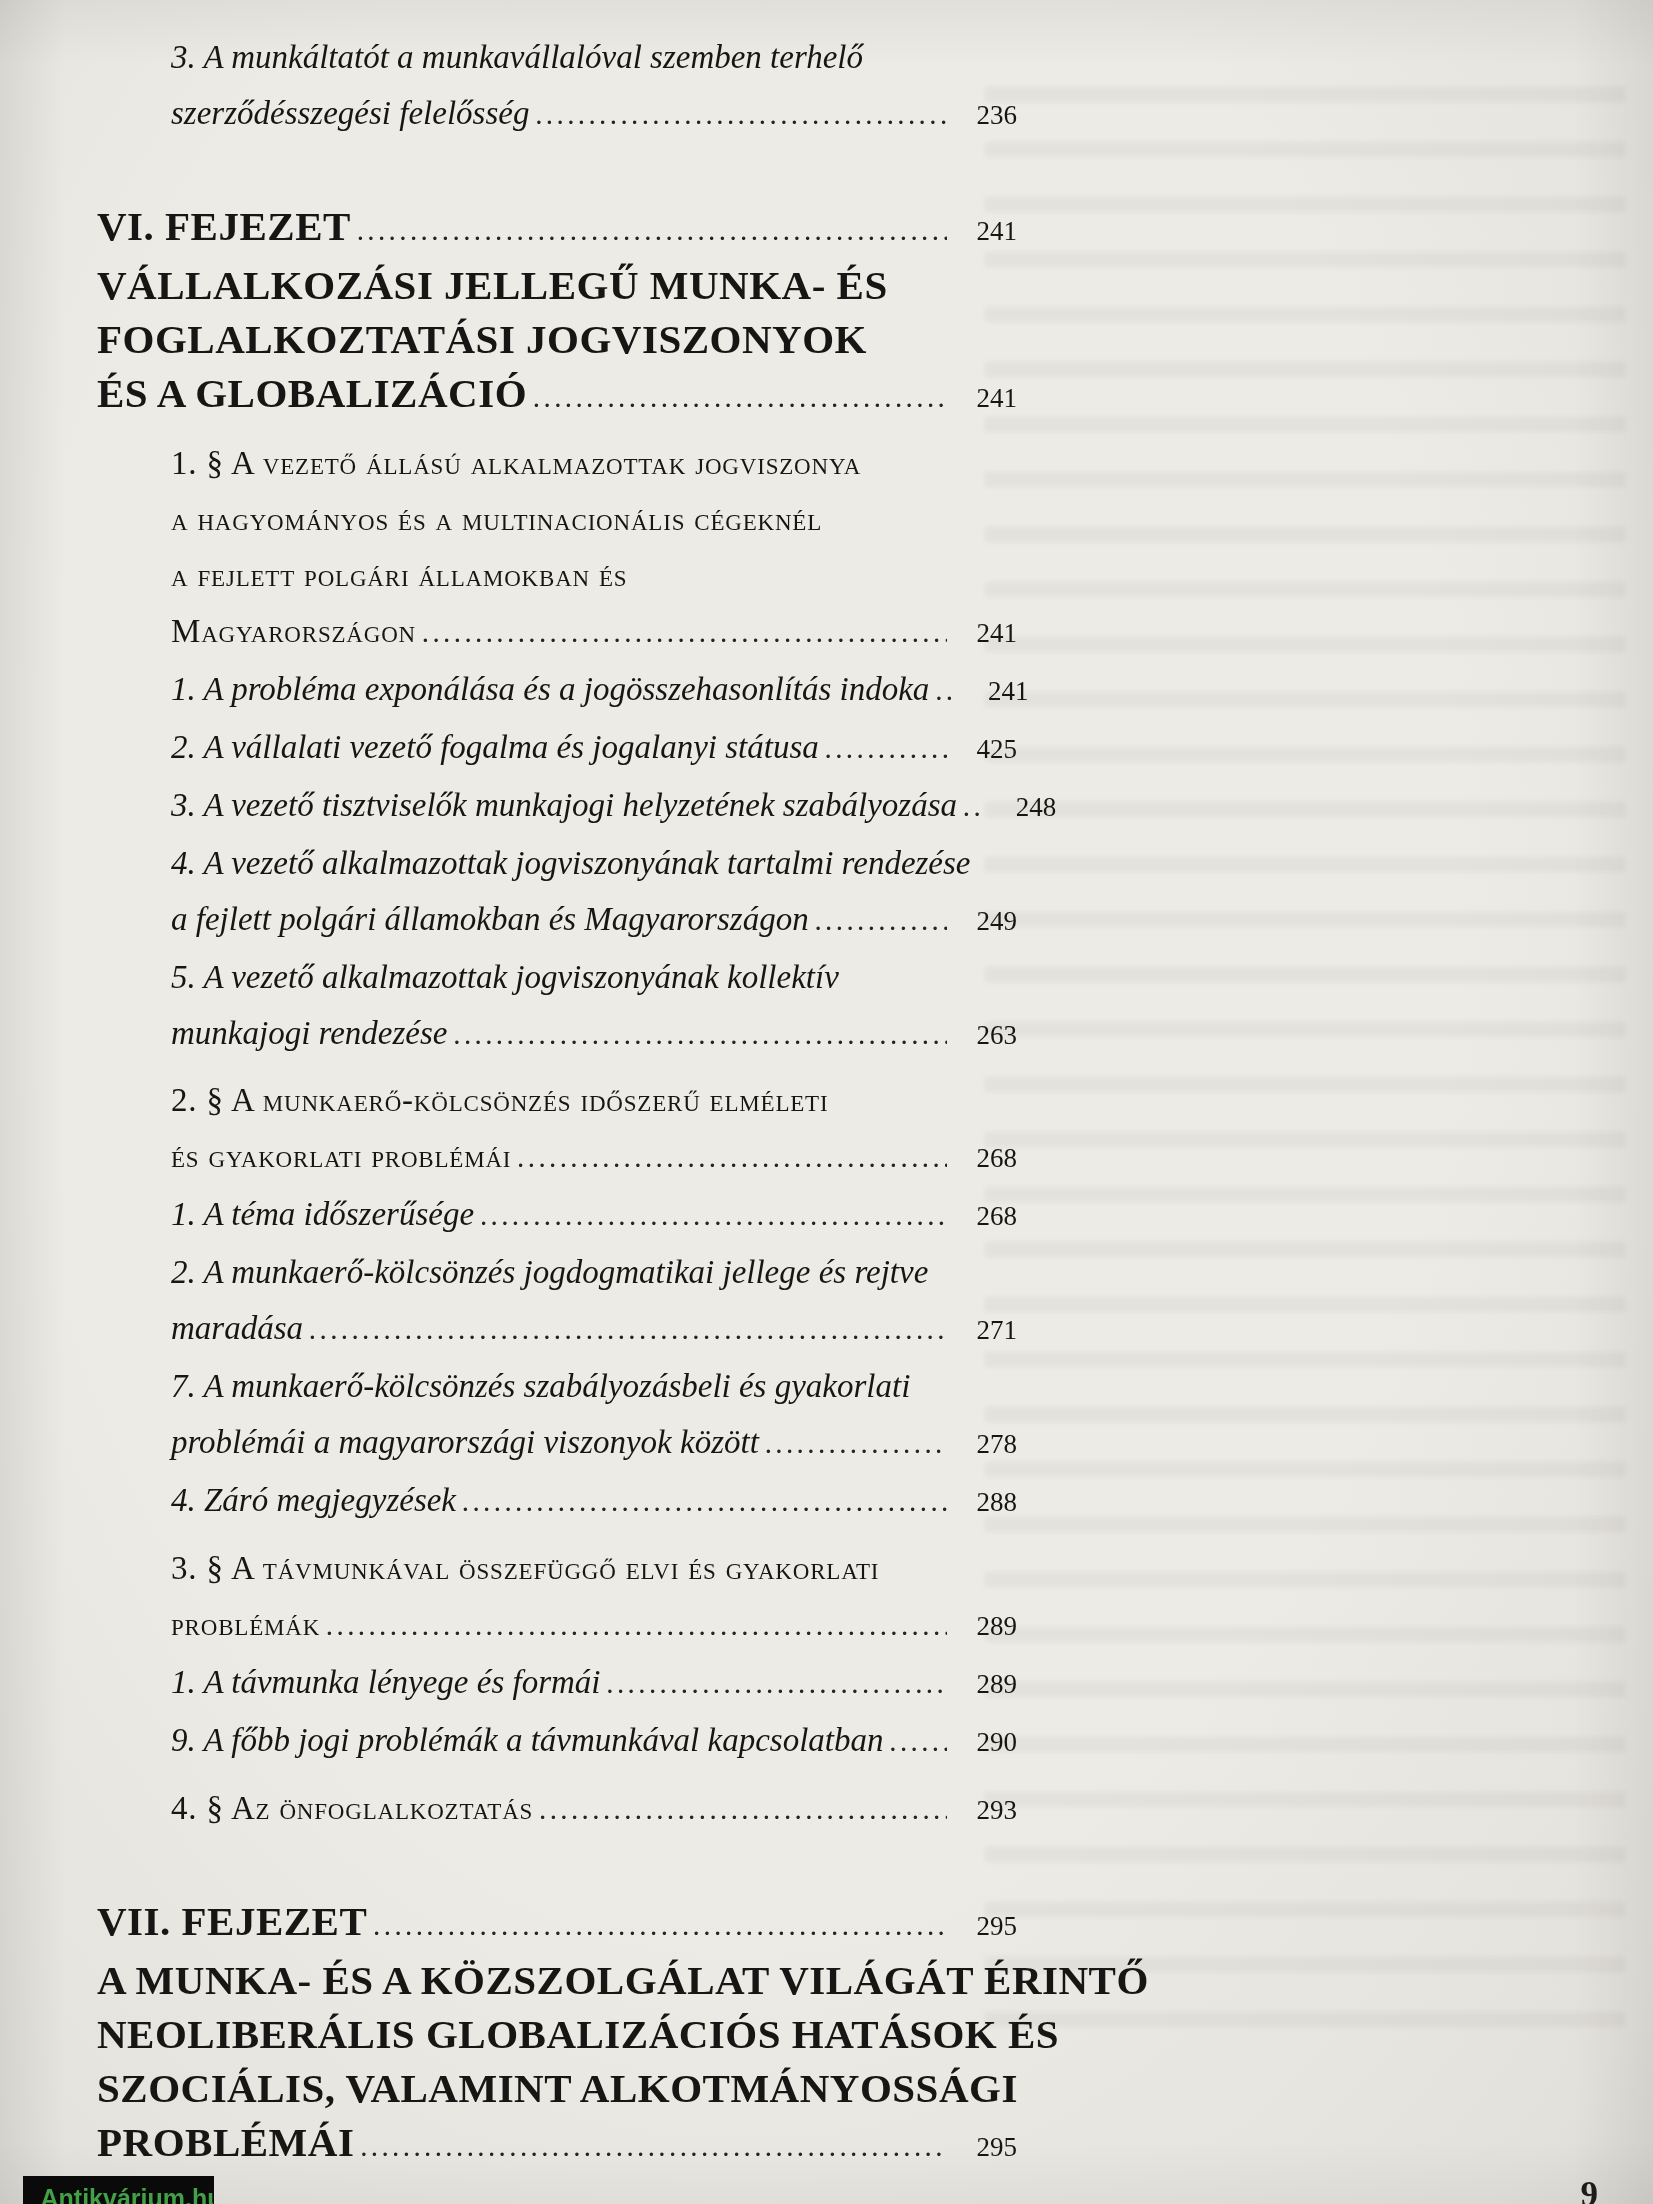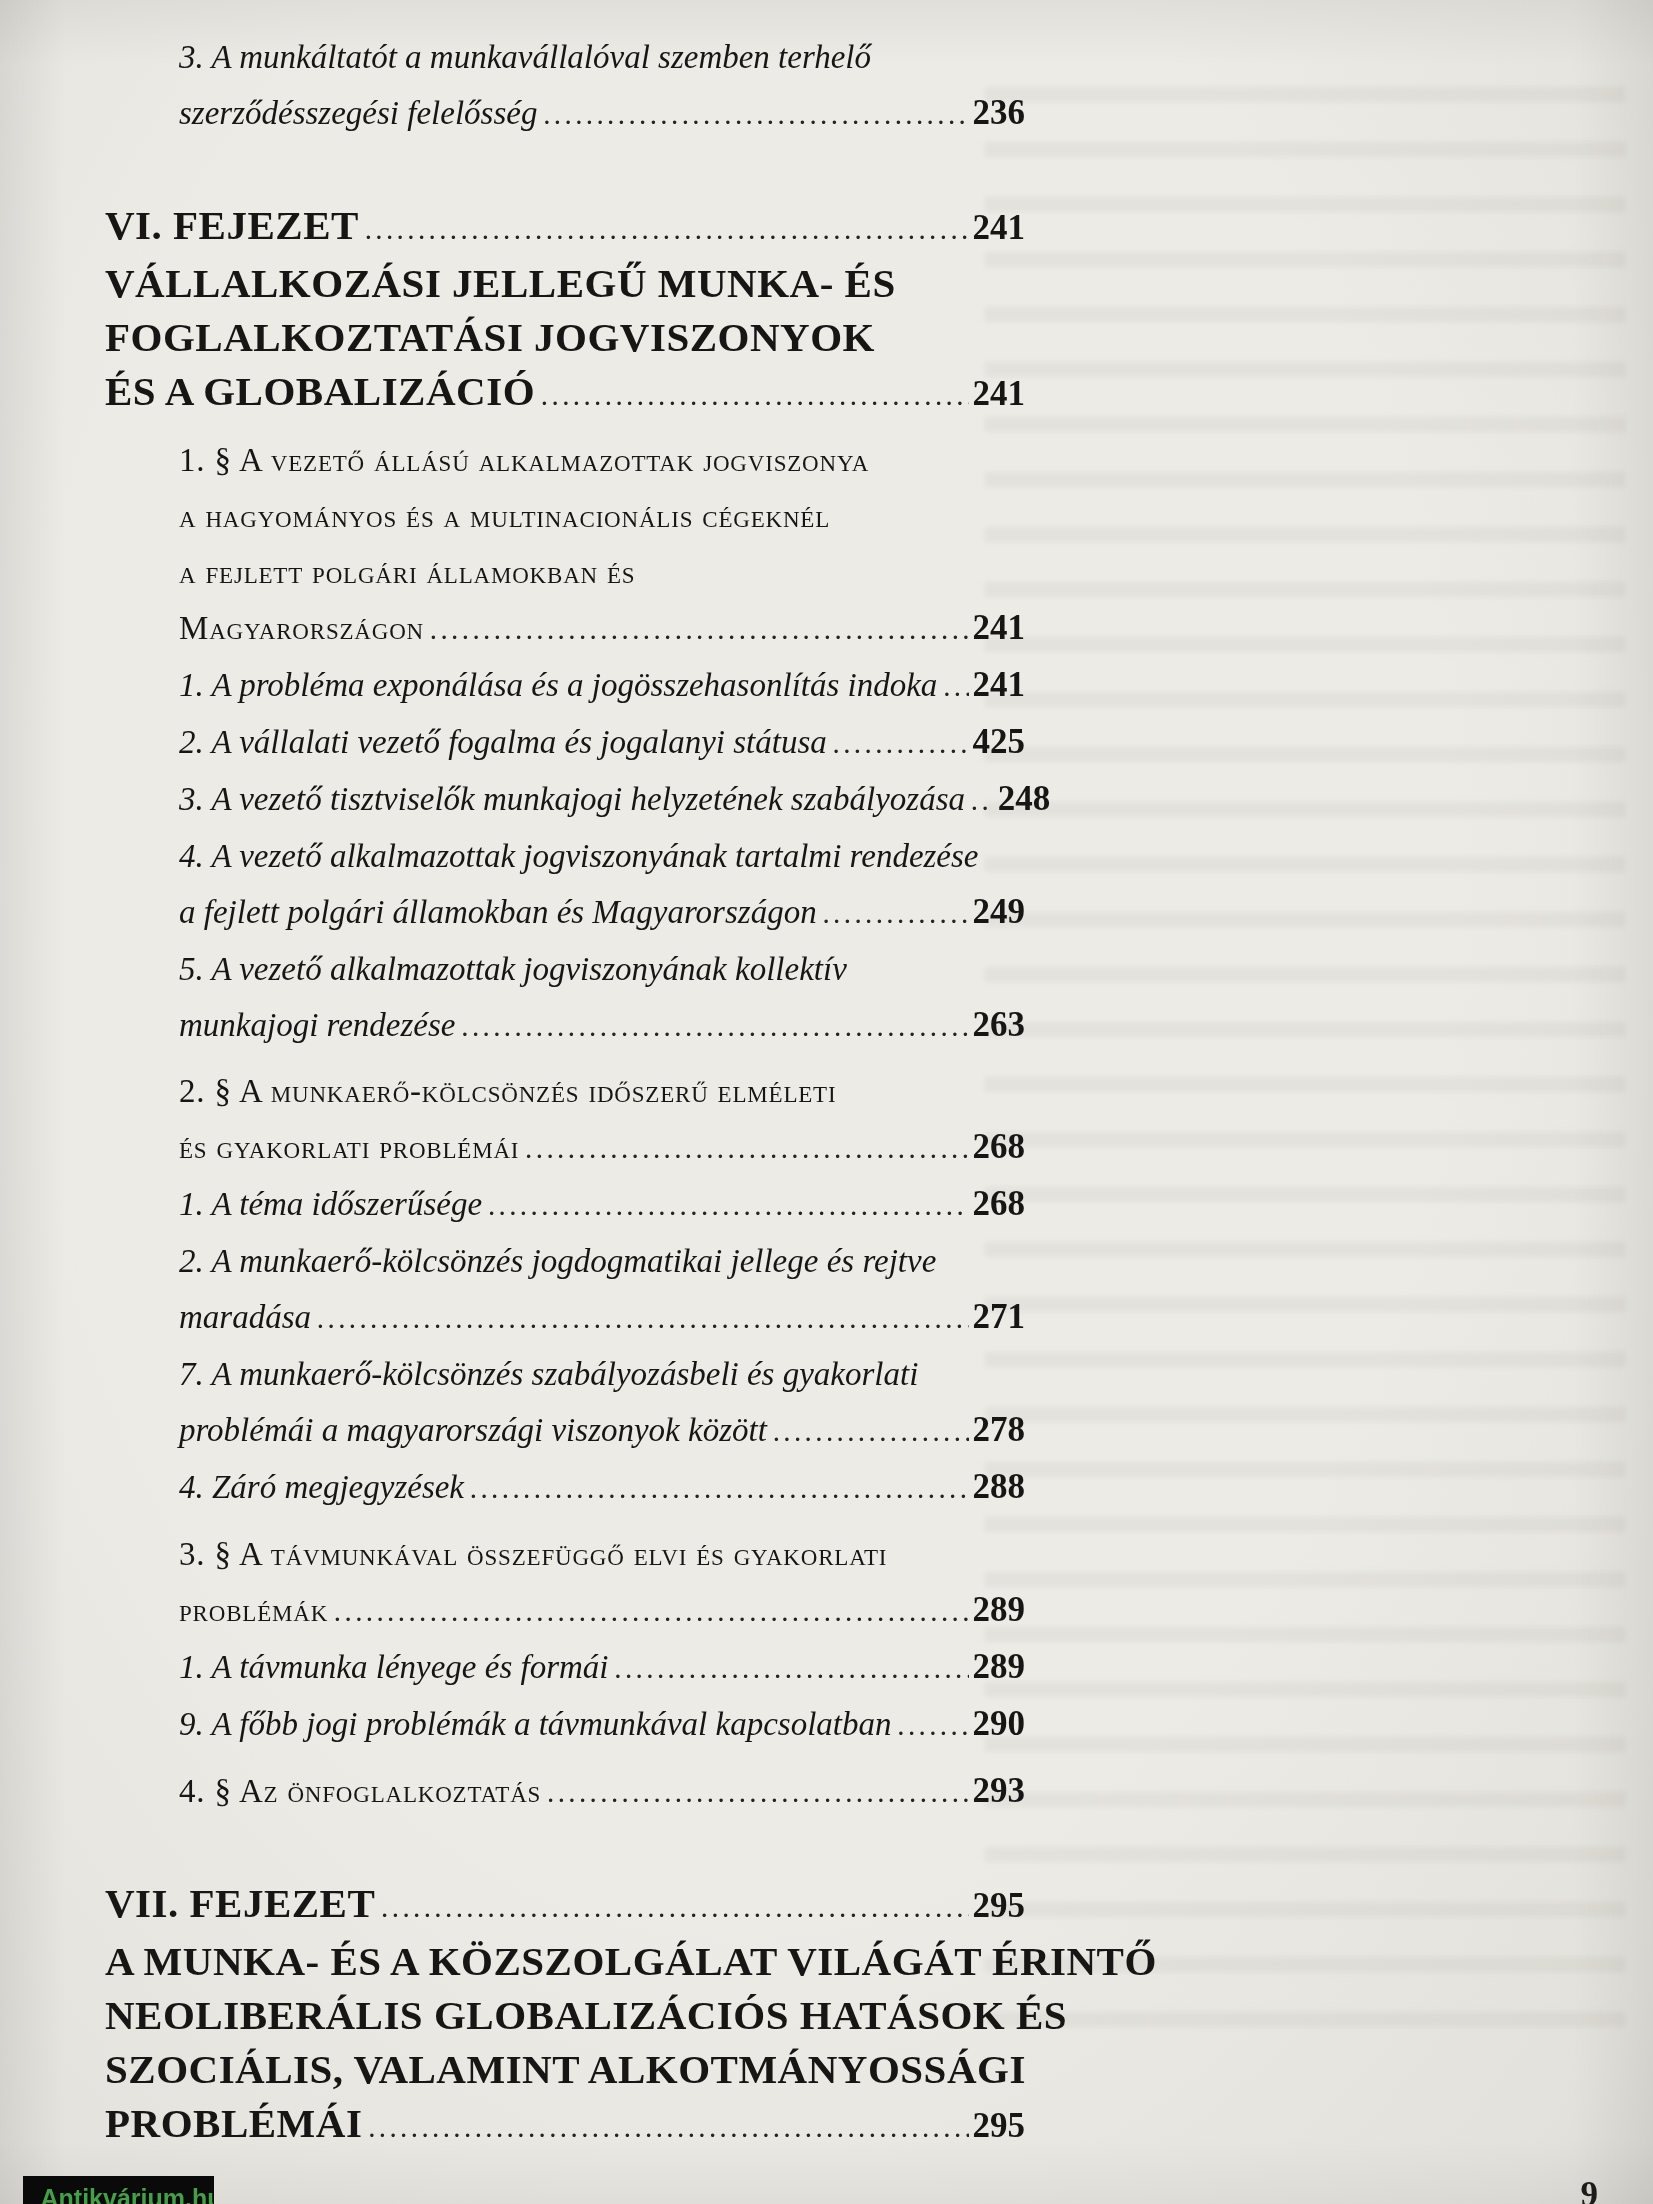--- a/index.html
+++ b/index.html
@@ -27,21 +27,21 @@
   
   .ghost {
     position: absolute; right: 29px; top: 87px; width: 640px; height: 1941px;
     background: repeating-linear-gradient(180deg,
       rgba(110,108,100,0.07) 0px, rgba(110,108,100,0.07) 14.6px,
       rgba(0,0,0,0) 14.6px, rgba(0,0,0,0) 55px);
     filter: blur(2.9px);
     pointer-events: none;
   }
   .toc {
-    position: absolute; left: 105px; top: 29px; width: 920px;
+    position: absolute; left: 97px; top: 29px; width: 920px;
   }
   .entry { margin: 0; }
   .toc > .entry:first-child { margin-top: 0; }
   .entry .line { display: flex; align-items: baseline; }
   .entry .text { white-space: nowrap; }
 
   .entry.item { margin-left: 74px; }
   .entry.item .line { font-size: 33px; line-height: 56px; font-style: italic; }
 
   .entry.section { margin-left: 74px; margin-top: 9.7px; }
@@ -61,22 +61,23 @@
     flex: 1 1 auto; overflow: hidden; white-space: nowrap;
     margin: 0 3.9px 0 5.8px; min-width: 23px;
     font-style: normal; font-weight: 400; font-size: 29px;
     color: #26241f;
   }
   .leader::after {
     content: "..........................................................................................................................................................";
     letter-spacing: 3.4px;
   }
   .page-num {
-    font-style: normal; font-weight: 700; font-size: 35px;
+    font-style: normal; font-weight: 400; font-size: 27px;
     flex: 0 0 auto;
+    margin-left: 26px;
   }
 
   .folio {
     position: absolute; right: 56px; bottom: -9.7px;
     font-size: 35px; font-weight: 600; color: #1d1c1a;
   }
   .watermark-bar {
     position: absolute; left: 23px; bottom: 0; width: 191px; height: 29px;
     background: #0a0a0a; overflow: hidden;
   }

